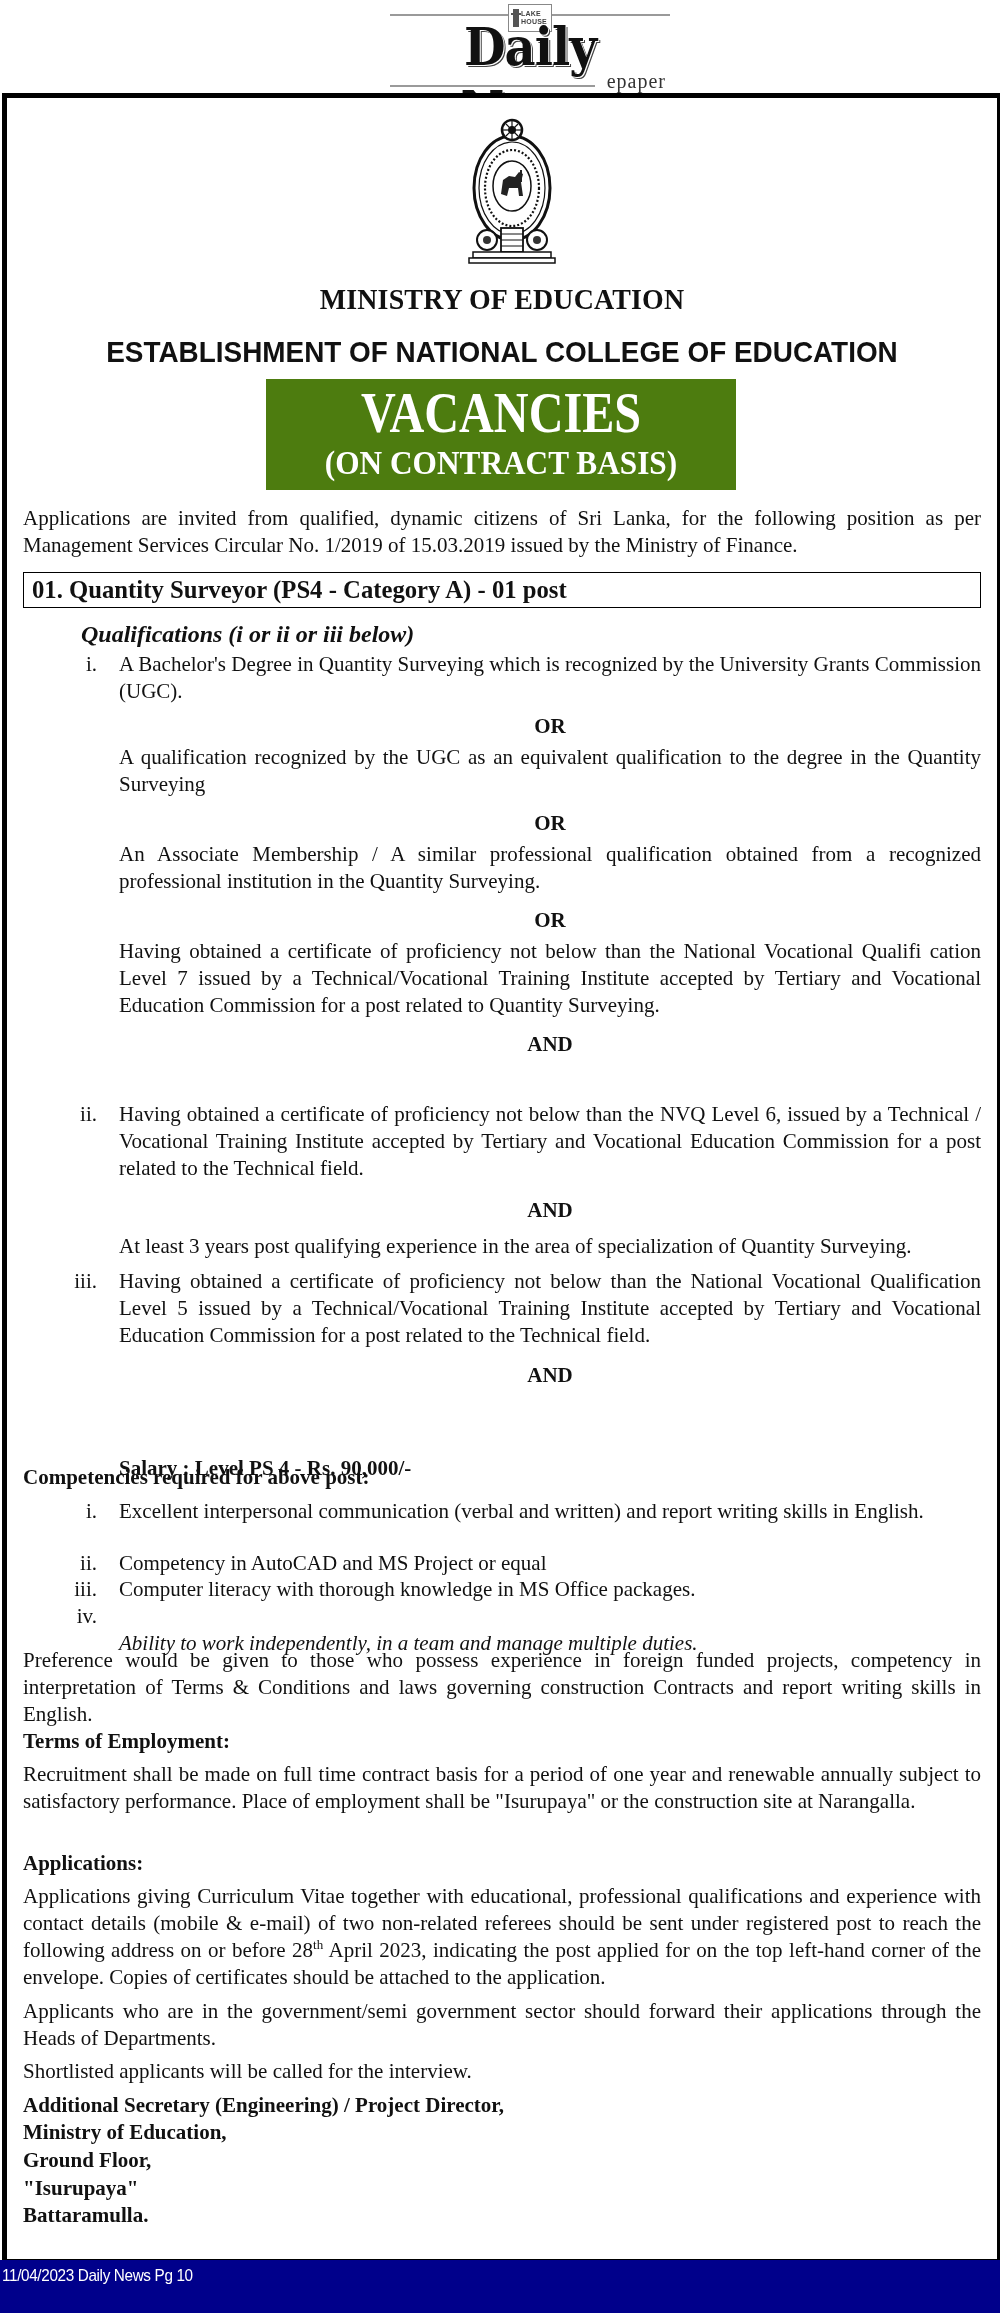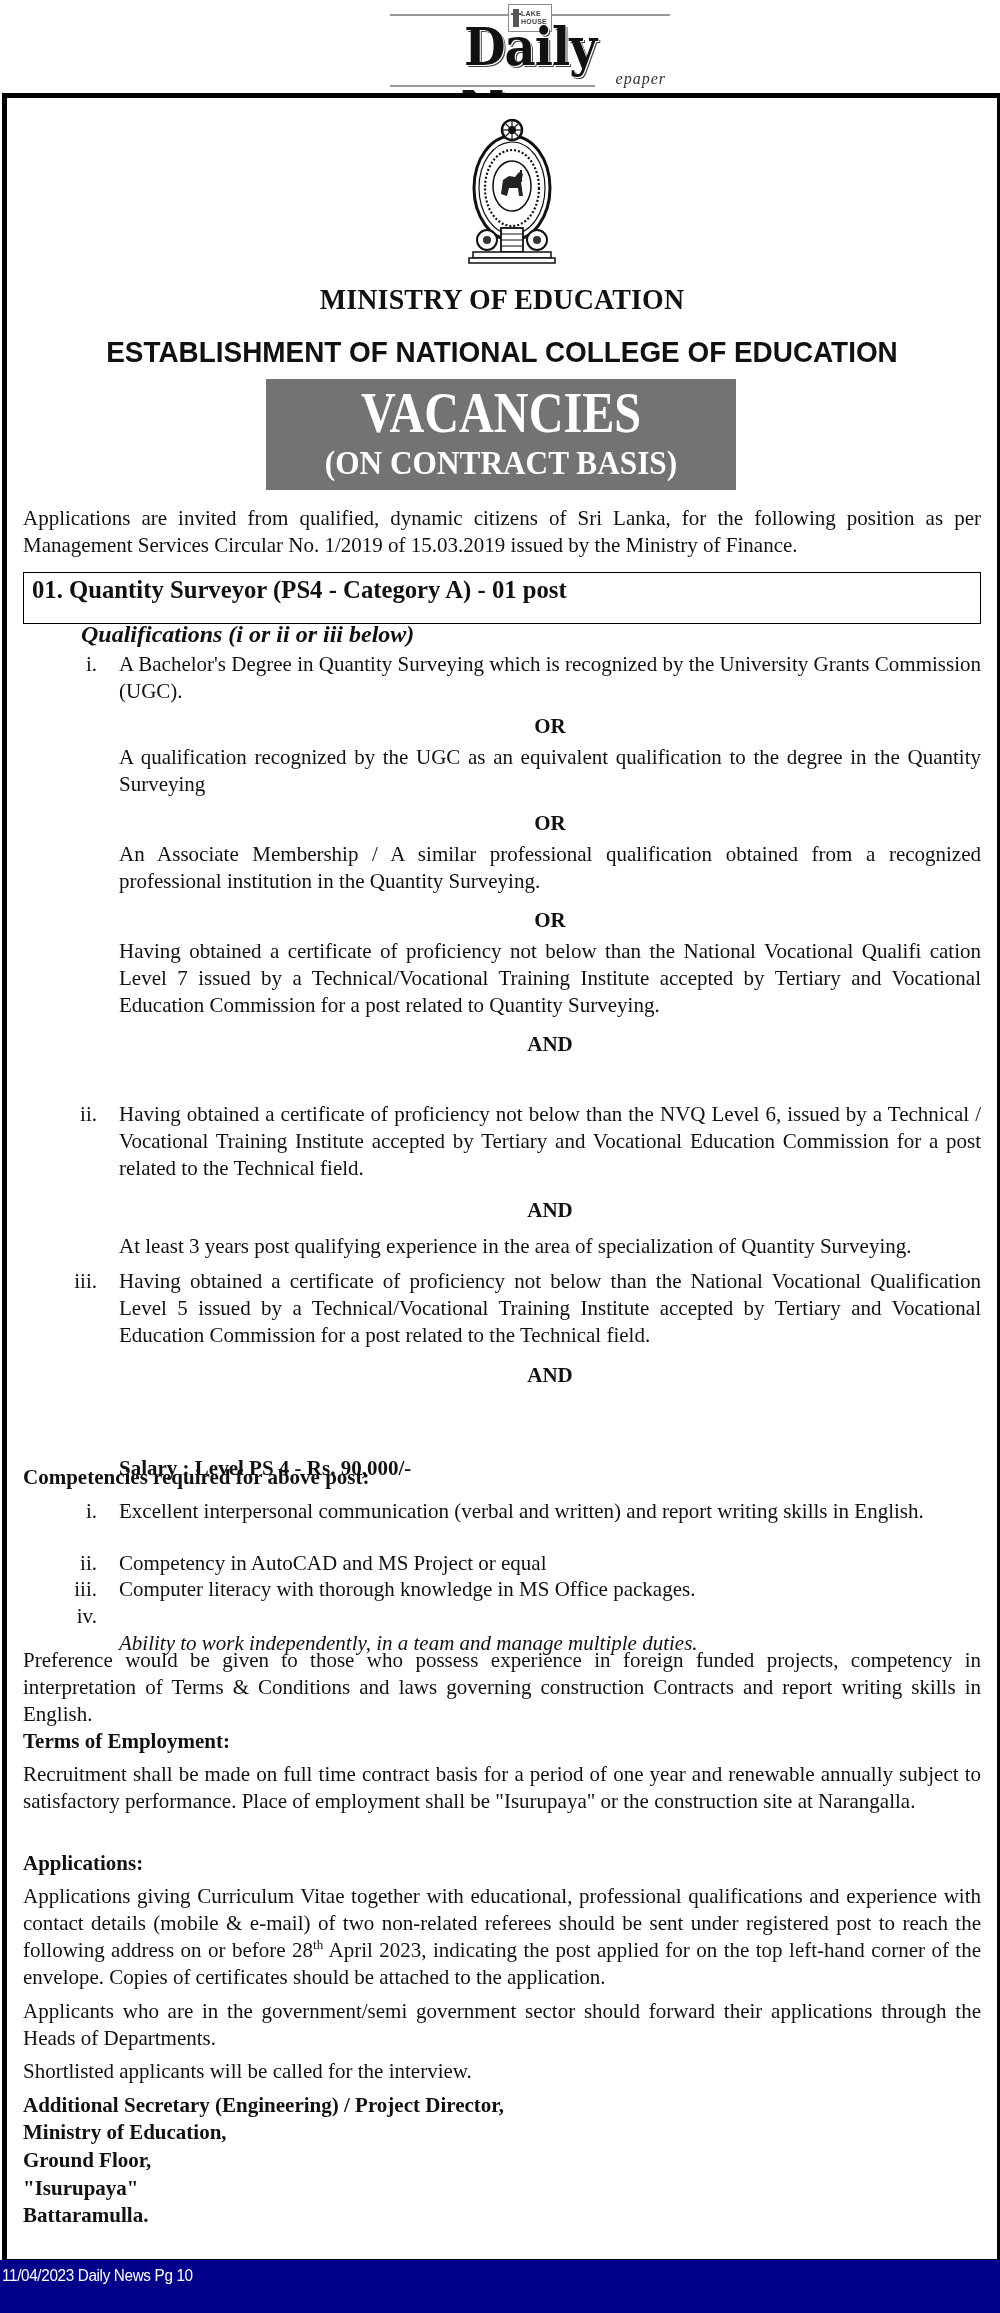--- a/index.html
+++ b/index.html
@@ -15,48 +15,48 @@
                   justify-content: center; gap: 2px; }
     .lake-badge .tower { width: 6px; height: 18px; background: #555; position: relative; }
     .lake-badge .tower:before { content: ""; position: absolute; left: -2px; top: 4px; width: 10px; height: 2px; background: #555; }
     .lake-badge .lake-text { font-family: "Liberation Sans", sans-serif; font-size: 7px; line-height: 8px;
                   font-weight: bold; color: #444; letter-spacing: 0.2px; }
     .mast-title { position: absolute; left: 0; right: 0; top: 16px; text-align: center;
                   font-family: "DejaVu Serif", serif; font-size: 48px; font-weight: bold;
                   line-height: 58px; letter-spacing: -1px; color: #111;
                   transform: scaleY(1.08); text-shadow: 1px 1px 0 #fff, 2px 2px 0 #444; }
     .mast-epaper { position: absolute; right: 4px; top: 66px; font-family: "Liberation Serif", serif;
-                   font-style: italic; font-size: 16px; color: #333; letter-spacing: 1px; }
+                   font-size: 20px; color: #333; letter-spacing: 1px; }
 
     
     .frame { position: absolute; left: 2px; top: 93px; width: 990px; height: 2161px;
              border-left: 5px solid #000; border-top: 5px solid #000;
              border-right: 6px solid #000; border-bottom: 6px solid #000; background: #fff; }
     .inner { position: absolute; left: 16px; right: 16px; top: 0; bottom: 0; }
 
     
     .emblem { position: absolute; left: 430px; top: 16px; width: 118px; height: 150px; }
 
     .ministry { position: absolute; left: 0; right: 0; top: 184px; text-align: center;
                 font-size: 30px; font-weight: bold; letter-spacing: 0.2px; transform: scaleX(0.93); }
     .establishment { position: absolute; left: 0; right: 0; top: 237px; text-align: center;
                 font-family: "Liberation Sans", sans-serif; font-size: 30px; font-weight: bold;
                 transform: scaleX(0.93); white-space: nowrap; }
     .vacancy-box { position: absolute; left: 243px; top: 281px; width: 470px; height: 111px;
-                   background: #737373; color: #fff; text-align: center; }
+                   background: #4d7c0f; color: #fff; text-align: center; }
     .vacancy-title { display: block; font-size: 56px; font-weight: bold; line-height: 60px;
                      margin-top: 4px; transform: scaleX(0.86); }
     .vacancy-sub { display: block; font-size: 34px; font-weight: bold; line-height: 40px;
                    transform: scaleX(0.92); }
 
     .body-text { font-size: 21px; line-height: 27px; text-align: justify; }
     .abs { position: absolute; }
 
     .intro { left: 0; right: 0; top: 407px; }
-    .post-box { position: absolute; left: 0; right: 0; top: 474px; height: 52px;
+    .post-box { position: absolute; left: 0; right: 0; top: 474px; height: 36px;
                 border: 1.5px solid #000; box-sizing: border-box; }
     .post-title { position: absolute; left: 8px; top: 1px; font-size: 26px; font-weight: bold;
                   line-height: 32px; transform: scaleX(0.95); transform-origin: left center; white-space: nowrap; }
 
     .qual-heading { left: 58px; top: 523px; font-size: 24px; font-style: italic; font-weight: bold; }
 
     .roman { position: absolute; width: 40px; text-align: right; font-size: 21px; line-height: 27px; }
     .item { position: absolute; left: 96px; right: 0; }
     .conj { position: absolute; left: 96px; right: 0; text-align: center; font-weight: bold;
             font-size: 21px; line-height: 27px; }

